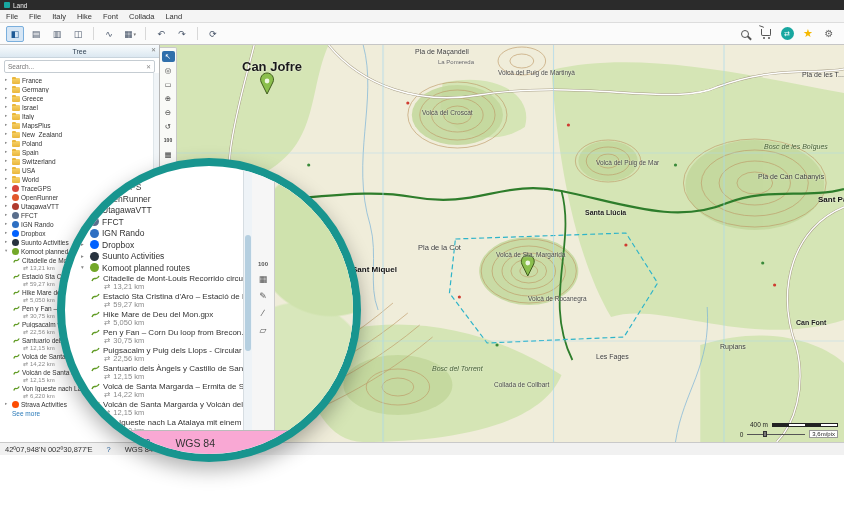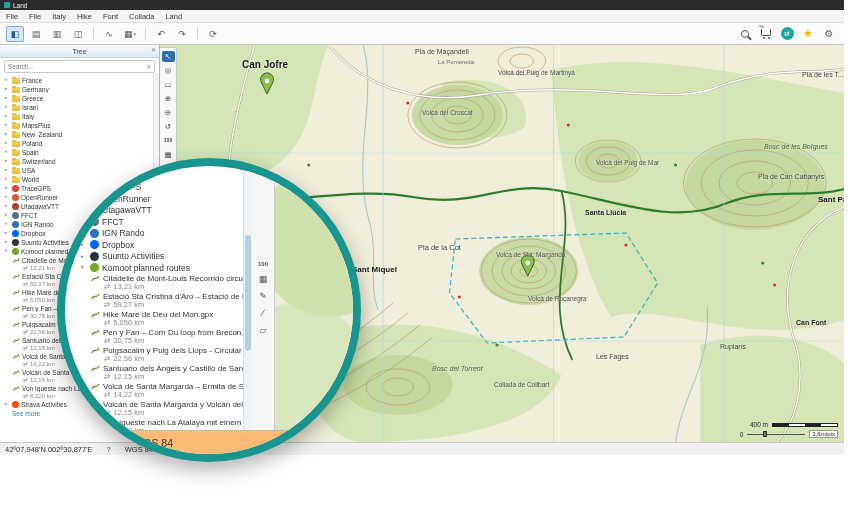--- a/index.html
+++ b/index.html
@@ -124,22 +124,22 @@
     background:#b5cfe0; border-radius:3px; display:block; }
   .mag-tools { position:absolute; left:187px; top:0; bottom:24px; width:23px; background:#f6f6f6;
     border-right:1px solid #ccc; display:flex; flex-direction:column; align-items:center;
     justify-content:center; gap:7px; font-size:9px; color:#555; }
   .mag-tools .v100 { font-size:6px; font-weight:bold; }
   .mag-map { position:absolute; left:210px; right:0; top:0; bottom:24px;
     background:
       radial-gradient(circle at 72% 28%, #cfe2ad 0 38%, rgba(0,0,0,0) 39%),
       radial-gradient(circle at 30% 78%, #d8e7bb 0 32%, rgba(0,0,0,0) 33%),
       #efecd9; }
-  .mag-status { position:absolute; left:0; right:0; bottom:0; height:24px; background:#fdba74;
-    border-top:1px solid #bbb; display:flex; align-items:center; gap:4px; padding-left:28px;
+  .mag-status { position:absolute; left:0; right:0; bottom:0; height:24px; background:#f9a8d4;
+    border-top:1px solid #bbb; display:flex; align-items:center; gap:25px; padding-left:28px;
     font-size:10.5px; color:#333; }
 </style>
 </head>
 <body>
 
 <div class="stage">
 
   <div>
 
     <div class="titlebar">
@@ -530,21 +530,21 @@
             <path d="M-6,-3 A6.5,6.5 0 1 1 6,-3 L0,9 Z" fill="#8bbf4d" stroke="#3f5c1d" stroke-width="1"></path>
             <circle cy="-4" r="2.4" fill="#eef6e2"></circle>
           </g>
           <g transform="translate(371,222)">
             <path d="M-6,-3 A6.5,6.5 0 1 1 6,-3 L0,9 Z" fill="#8bbf4d" stroke="#3f5c1d" stroke-width="1"></path>
             <circle cy="-4" r="2.4" fill="#eef6e2"></circle>
           </g>
         </svg>
 
         <span class="ml" style="left:255px;top:3px;font-size:7px;">Pla de Maçandell</span>
-        <span class="ml" style="left:82px;top:14px;font-size:10px;font-weight:bold;color:#1a1a1a;">Can Jofre</span>
+        <span class="ml" style="left:82px;top:14px;font-size:13px;font-weight:bold;color:#1a1a1a;">Can Jofre</span>
         <span class="ml" style="left:278px;top:14px;font-size:6px;color:#666;">La Pomereda</span>
         <span class="ml" style="left:338px;top:24px;font-size:6.5px;color:#4a4a4a;">Volcà del Puig de Martinyà</span>
         <span class="ml" style="left:642px;top:26px;font-size:7px;">Pla de les T...</span>
         <span class="ml" style="left:262px;top:64px;font-size:6.5px;color:#4a4a4a;">Volcà del Croscat</span>
         <span class="ml" style="left:604px;top:98px;font-size:7px;font-style:italic;color:#3f5a2e;">Bosc de les Boïgues</span>
         <span class="ml" style="left:598px;top:128px;font-size:7px;">Pla de Can Cabanyís</span>
         <span class="ml" style="left:436px;top:114px;font-size:6.5px;color:#4a4a4a;">Volcà del Puig de Mar</span>
         <span class="ml" style="left:425px;top:164px;font-size:7px;font-weight:bold;color:#222;">Santa Llúcia</span>
         <span class="ml" style="left:258px;top:198px;font-size:7.5px;">Pla de la Cot</span>
         <span class="ml" style="left:192px;top:220px;font-size:8px;font-weight:bold;color:#111;">Sant Miquel</span>

